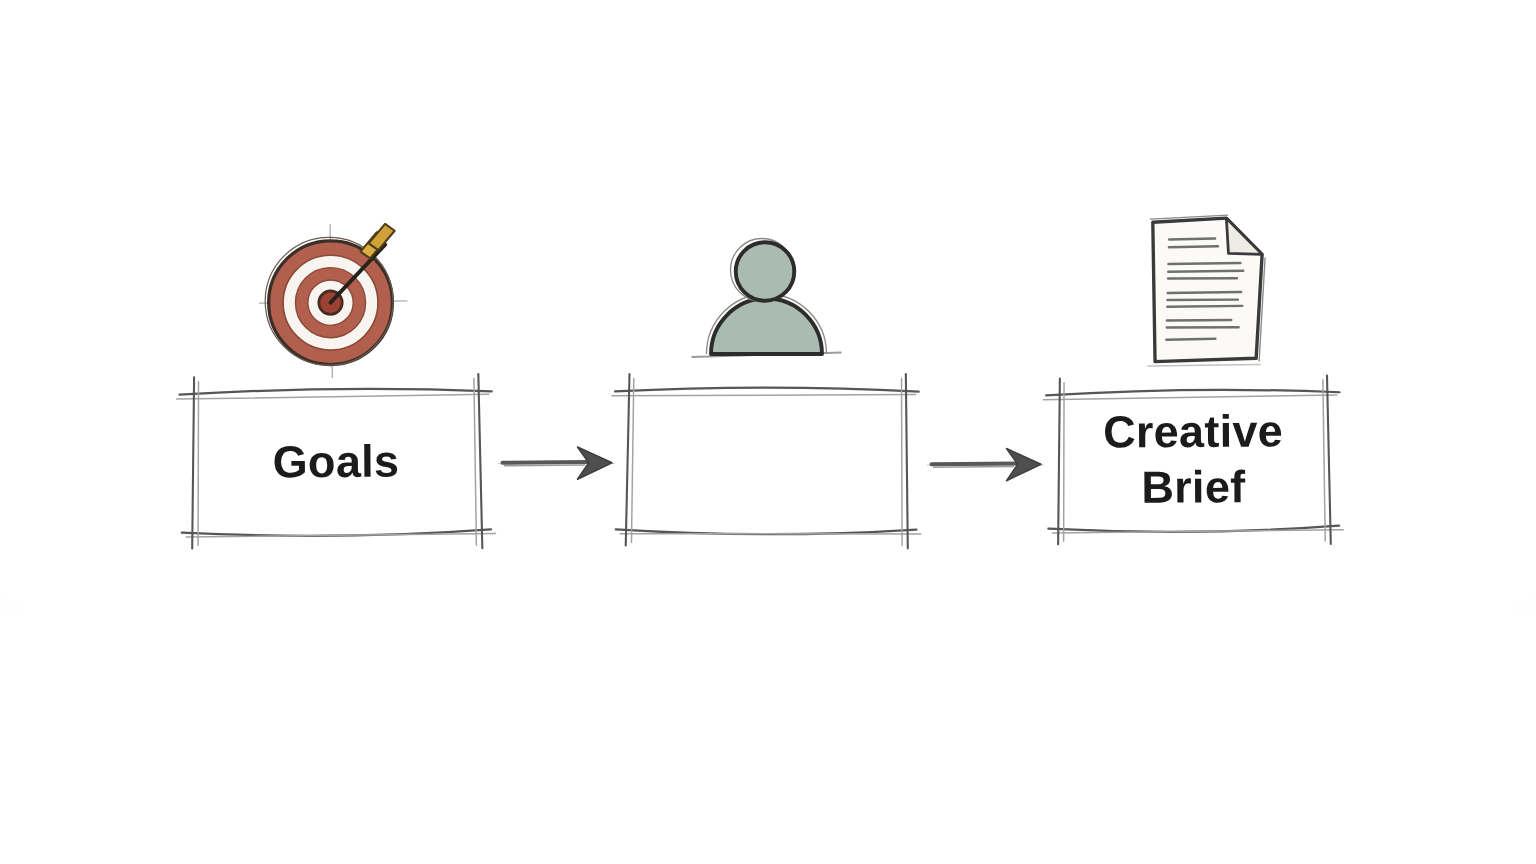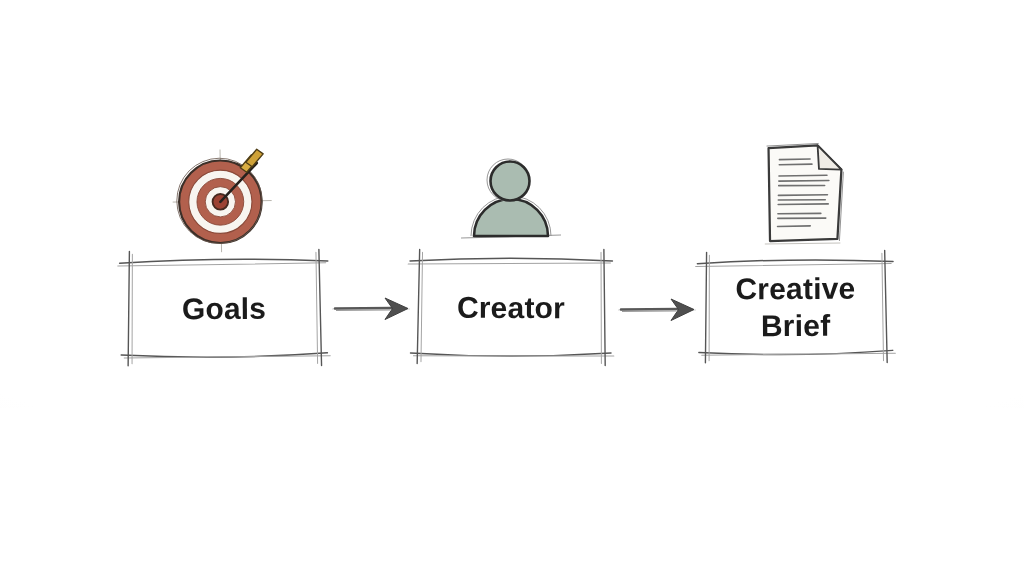--- a/index.html
+++ b/index.html
@@ -107,21 +107,20 @@
       <circle cx="47" cy="24" r="21" fill="none" stroke="#8b8b8b" stroke-width="0.9"></circle>
       <circle cx="49" cy="25" r="19.5" fill="#aabcb1" stroke="#2c2c2c" stroke-width="2.6"></circle>
     </svg>
   </div>
 
   <div class="sketch-box tilt-r" style="left:406px; top:247px; width:210px; height:120px;">
     <svg class="border-svg" viewBox="0 0 220 124" preserveAspectRatio="none">
       <use href="#sketchbox"></use>
     </svg>
     <div class="box-label">
-      <span>Creator</span>
     </div>
   </div>
 
   <div class="abs" style="left:618px; top:296px; width:78px; height:27px;">
     <svg class="arrow-svg" viewBox="0 0 78 27">
       <path d="M0,14 L78,14" stroke="#cccccc" stroke-width="0.8" fill="none"></path>
       <path d="M3,13.5 L60,13" stroke="#585858" stroke-width="2.6" stroke-linecap="round" fill="none"></path>
       <path d="M4,15.5 L58,15" stroke="#9b9b9b" stroke-width="1" fill="none"></path>
       <path d="M53,3 L76,13.5 L53,24.5 L60.5,13.5 Z" fill="#4f4f4f" stroke="#3f3f3f" stroke-width="1" stroke-linejoin="round"></path>
     </svg>

